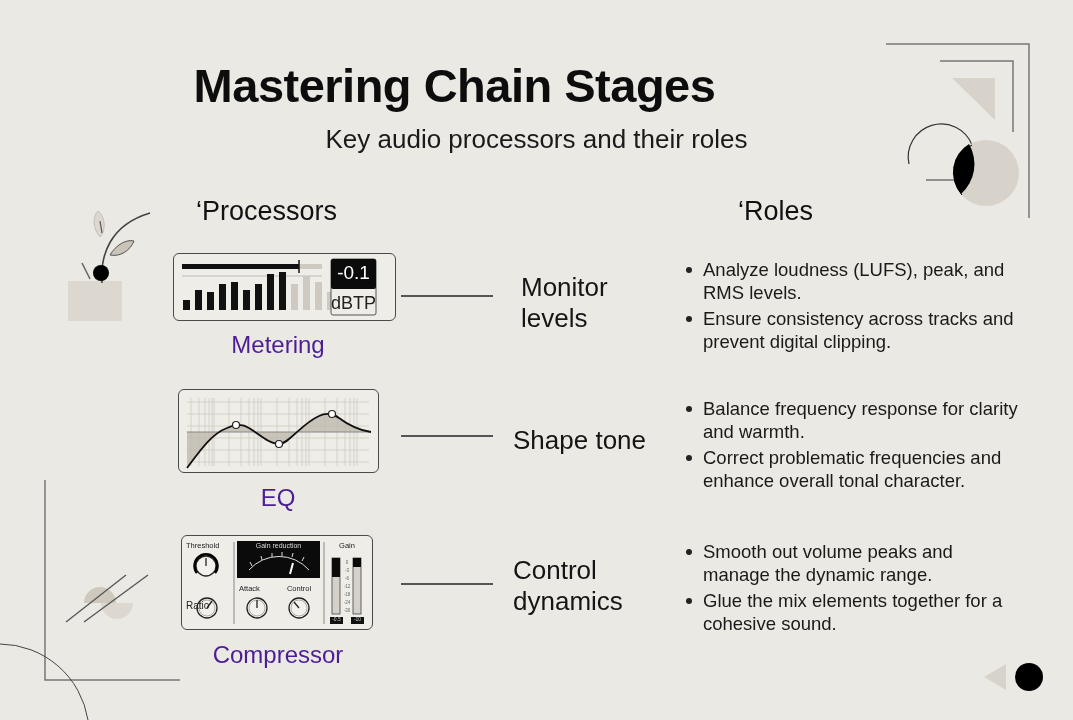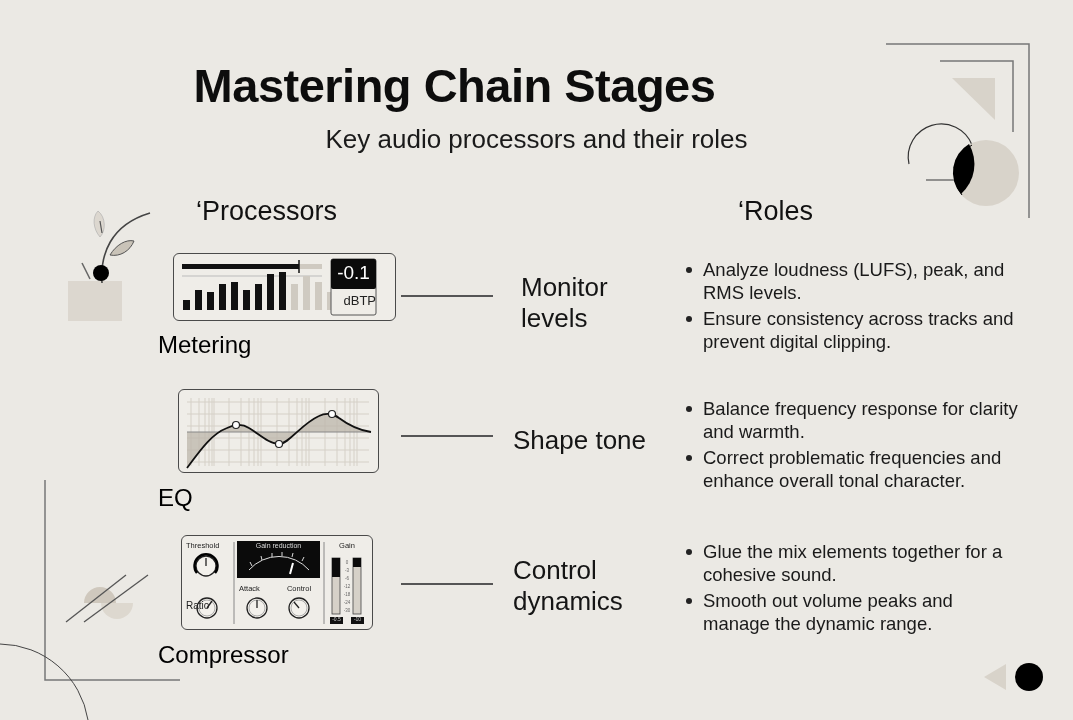--- a/index.html
+++ b/index.html
@@ -6,21 +6,21 @@
   body {
     width:1073px; height:720px; overflow:hidden; position:relative;
     background:#ebe9e4;
     font-family:"Liberation Sans", "DejaVu Sans", sans-serif;
     color:#111;
   }
   .abs { position:absolute; }
   .title { left:0; width:909px; top:58px; text-align:center; font-size:47px; font-weight:bold; letter-spacing:-0.5px; color:#0d0d0d; }
   .subtitle { left:0; width:1073px; top:124px; text-align:center; font-size:26px; color:#1a1a1a; }
   .col-head { font-size:27px; color:#111; }
-  .proc-label { font-size:24px; width:240px; color:#000000; }
+  .proc-label { font-size:24px; text-align:center; width:240px; color:#4c1d95; }
   .stage-label { font-size:26px; line-height:31px; color:#151515; }
   .connector { height:1.5px; background:#555; }
   .roles { font-size:18.5px; line-height:23px; color:#1a1a1a; width:340px; }
   .roles ul { margin:0; padding:0; list-style:none; }
   .roles li { position:relative; padding-left:21px; margin-bottom:3px; }
   .roles li::before { content:""; position:absolute; left:4px; top:9px; width:6px; height:6px; border-radius:50%; background:#222; }
   .panel { border:1.5px solid #4a4a4a; border-radius:6px; background:#efede8; box-sizing:border-box; }
 </style>
 </head>
 <body>
@@ -86,21 +86,21 @@
     <g fill="#cfcac1">
       <rect x="117" y="30" width="7" height="26"></rect>
       <rect x="129" y="22" width="7" height="34"></rect>
       <rect x="141" y="28" width="7" height="28"></rect>
       <rect x="153" y="38" width="7" height="18"></rect>
     </g>
     <rect x="157" y="5" width="45" height="56" rx="2" fill="#efede8" stroke="#555" stroke-width="1"></rect>
     <rect x="157" y="5" width="45" height="30" rx="2" fill="#0b0b0b"></rect>
   </svg>
   <div style="position:absolute; left:157px; top:8px; width:45px; text-align:center; color:#fff; font-size:19px;">-0.1</div>
-  <div style="position:absolute; left:157px; top:39px; width:45px; text-align:right; color:#222; font-size:13px;">dBTP</div>
+  <div style="position:absolute; left:157px; top:39px; width:45px; text-align:right; color:#222; font-size:18px;">dBTP</div>
 </div>
 <div class="abs proc-label" style="left:158px; top:331px;">Metering</div>
 <div class="abs connector" style="left:401px; top:295px; width:92px;"></div>
 <div class="abs stage-label" style="left:521px; top:272px;">
   <div>Monitor</div>
   <div>levels</div>
 </div>
 <div class="abs roles" style="left:682px; top:258px;">
   <ul>
     <li>Analyze loudness (LUFS), peak, and RMS levels.</li>
@@ -220,16 +220,16 @@
   <div style="position:absolute; left:169px; top:80px; width:13px; text-align:center; font-size:5px; color:#ccc;">-10</div>
 </div>
 <div class="abs proc-label" style="left:158px; top:641px;">Compressor</div>
 <div class="abs connector" style="left:401px; top:583px; width:92px;"></div>
 <div class="abs stage-label" style="left:513px; top:555px;">
   <div>Control</div>
   <div>dynamics</div>
 </div>
 <div class="abs roles" style="left:682px; top:540px;">
   <ul>
+    <li>Smooth out volume peaks and manage the dynamic range.</li>
     <li>Glue the mix elements together for a cohesive sound.</li>
-    <li>Smooth out volume peaks and manage the dynamic range.</li>
   </ul>
 </div>
 
 </body></html>

